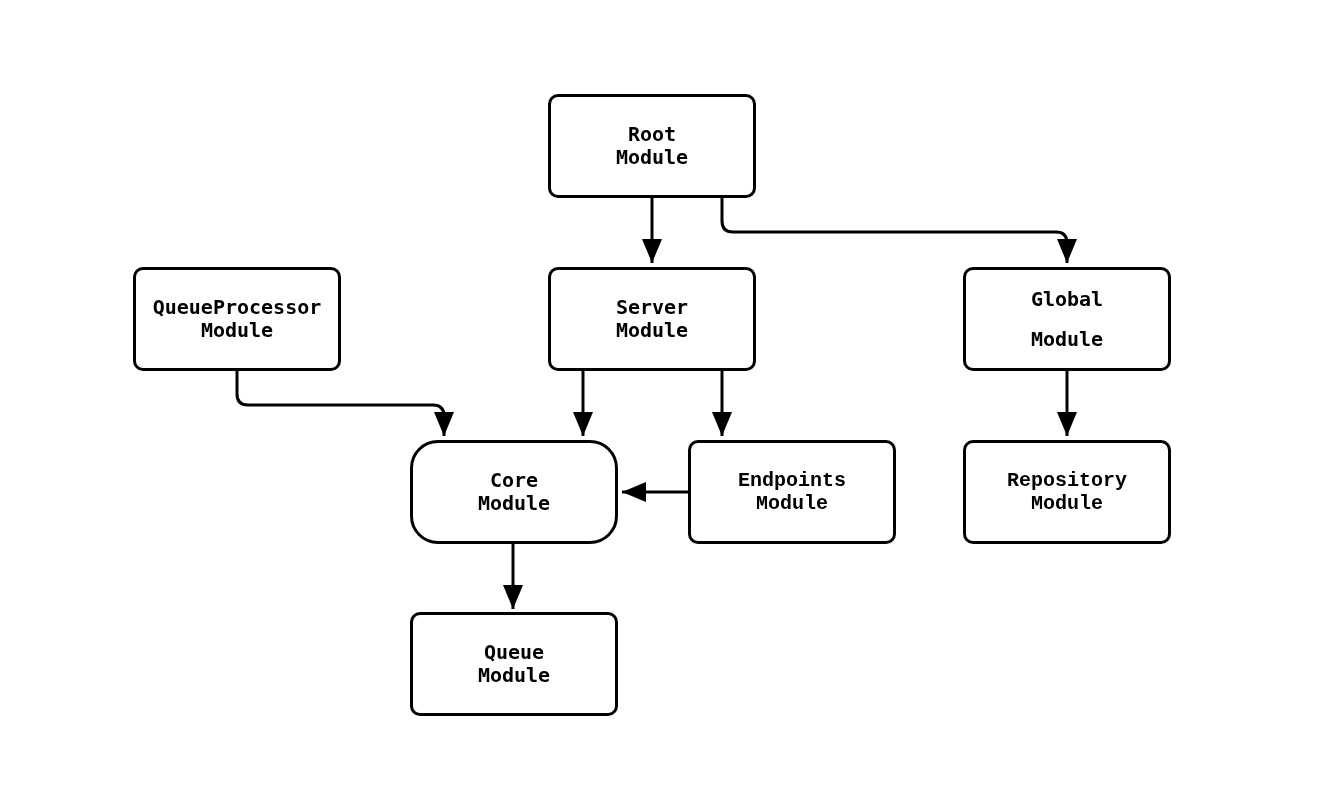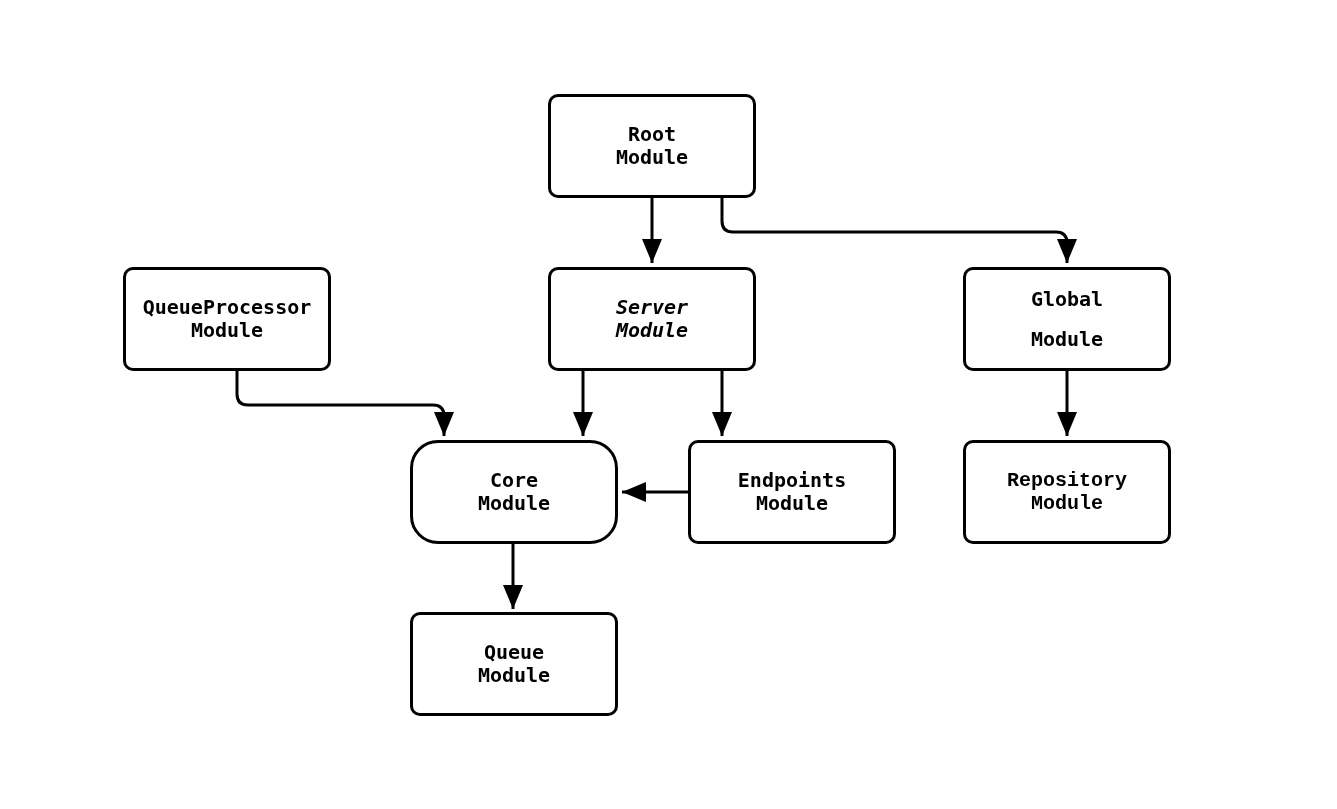--- a/index.html
+++ b/index.html
@@ -41,25 +41,25 @@
     justify-content: center;
     font-weight: bold;
     font-size: 20px;
     line-height: 23px;
     color: #000000;
     text-align: right;
   }
   .node span { display: block; }
   
   .pos-root           { left: 548px; top:  94px; }
-  .pos-queueprocessor { left: 123px; top: 267px; }
-  .pos-server         { left: 548px; top: 267px; font-style: italic; }
+  .pos-queueprocessor { left: 133px; top: 267px; }
+  .pos-server         { left: 548px; top: 267px; }
   .pos-global         { left: 963px; top: 267px; gap: 17px; }
   .pos-core           { left: 410px; top: 440px; border-radius: 28px; }
-  .pos-endpoints      { left: 688px; top: 440px; }
+  .pos-endpoints      { left: 688px; top: 440px; font-family: Liberation Mono, monospace; }
   .pos-repository     { left: 963px; top: 440px; font-family: Liberation Mono, monospace; }
   .pos-queue          { left: 410px; top: 612px; }
 </style>
 </head>
 <body>
 
 <div class="canvas">
 
   <svg class="edges-layer" width="1337" height="809" viewBox="0 0 1337 809" xmlns="http://www.w3.org/2000/svg">
     <defs>

